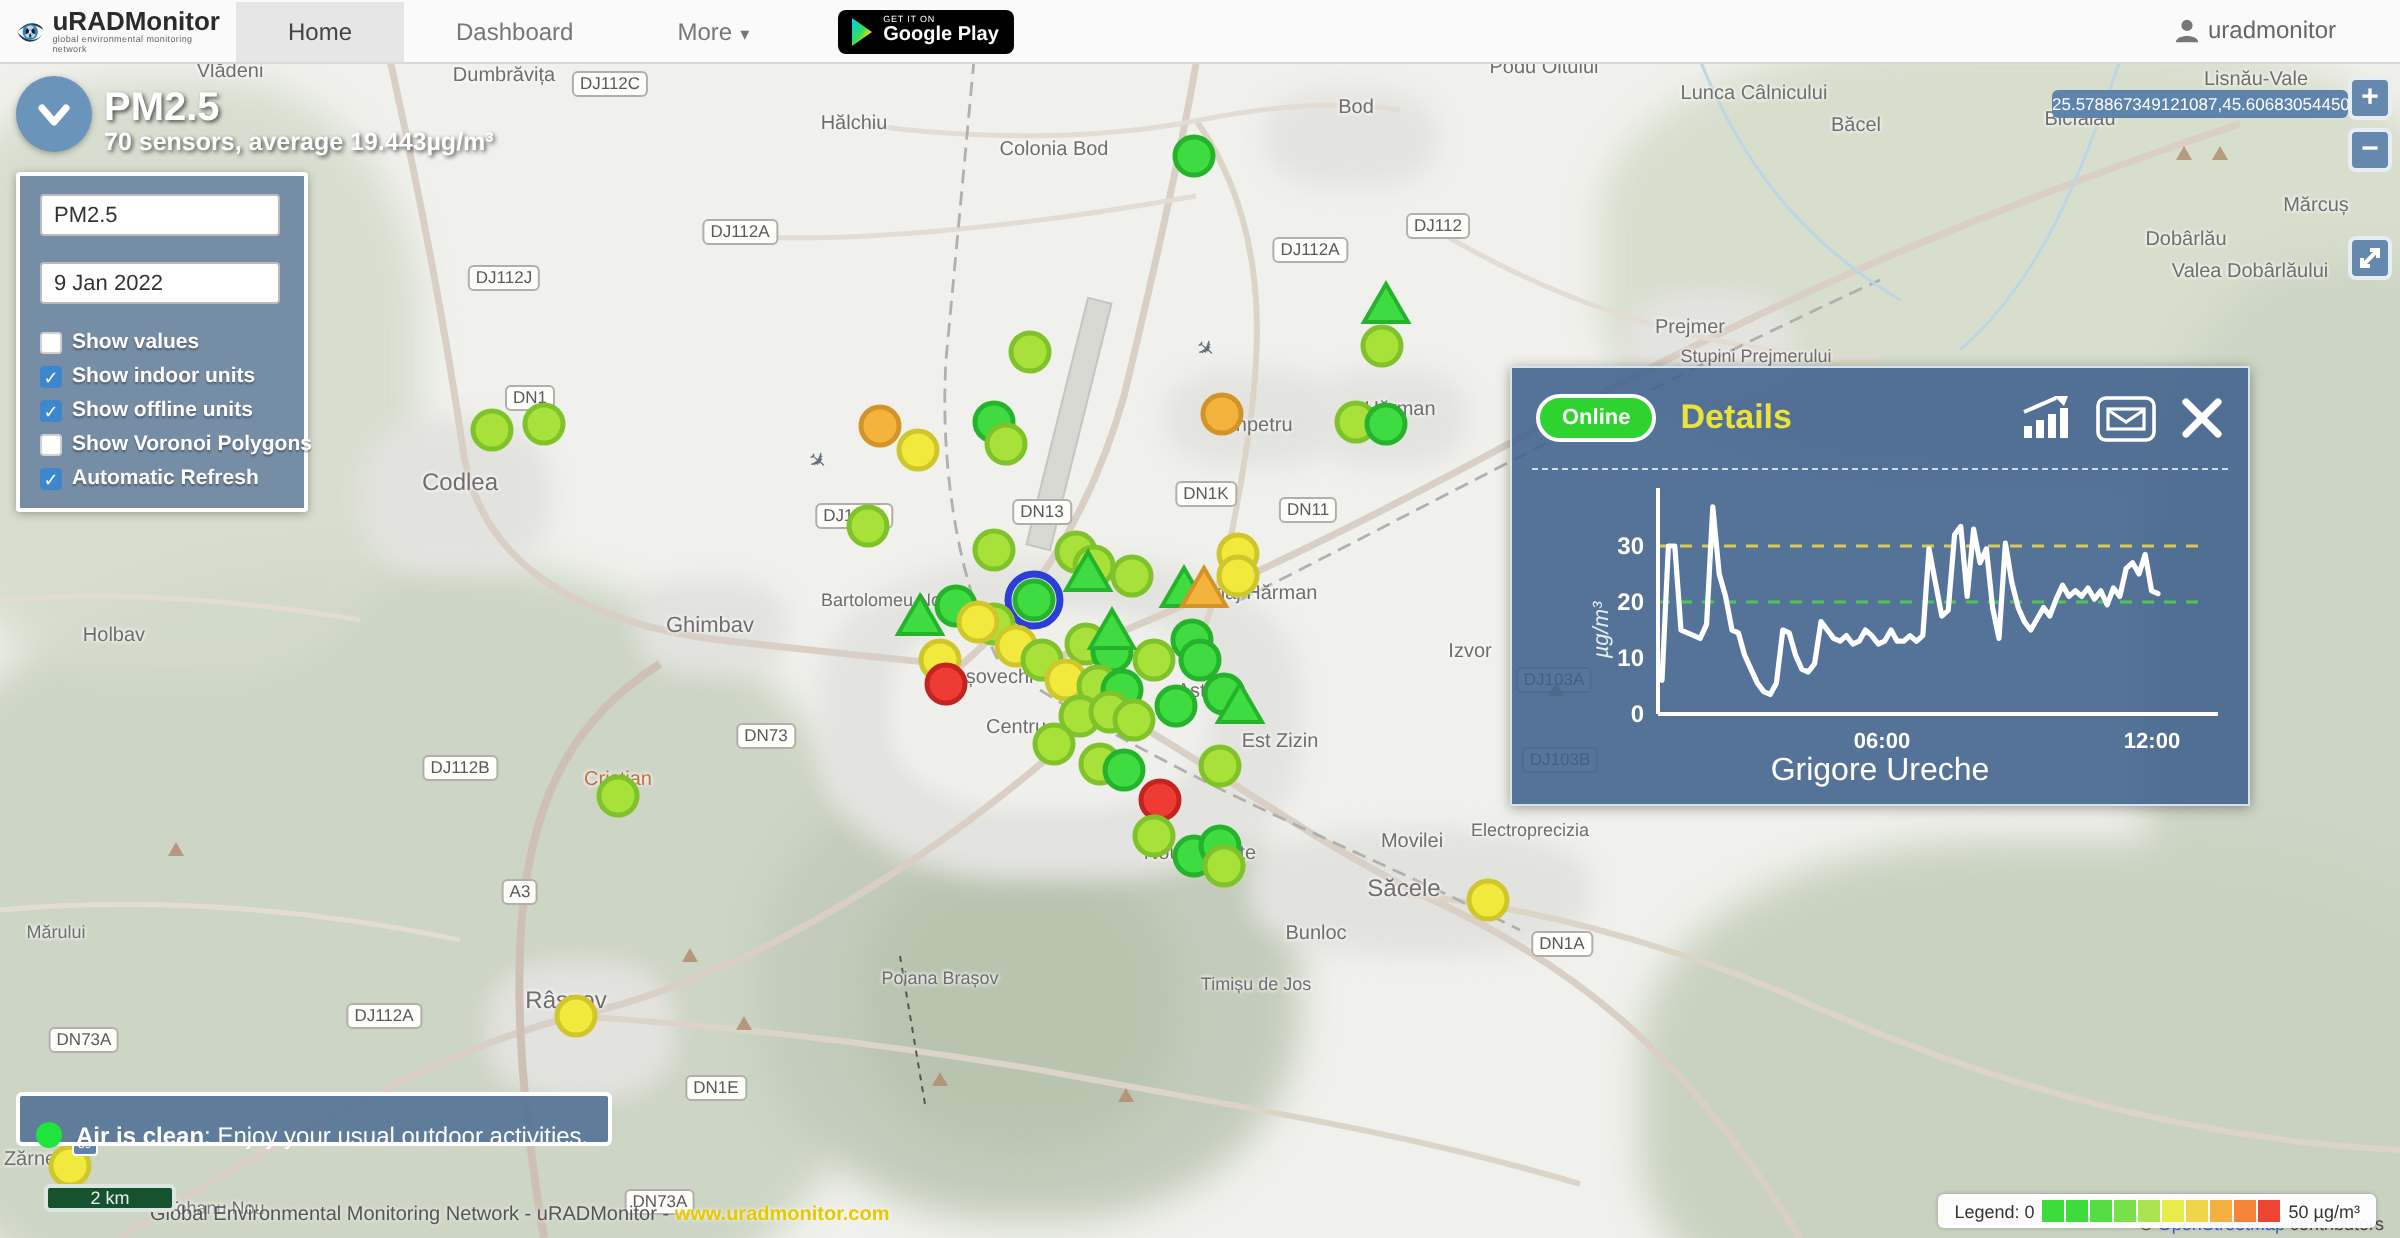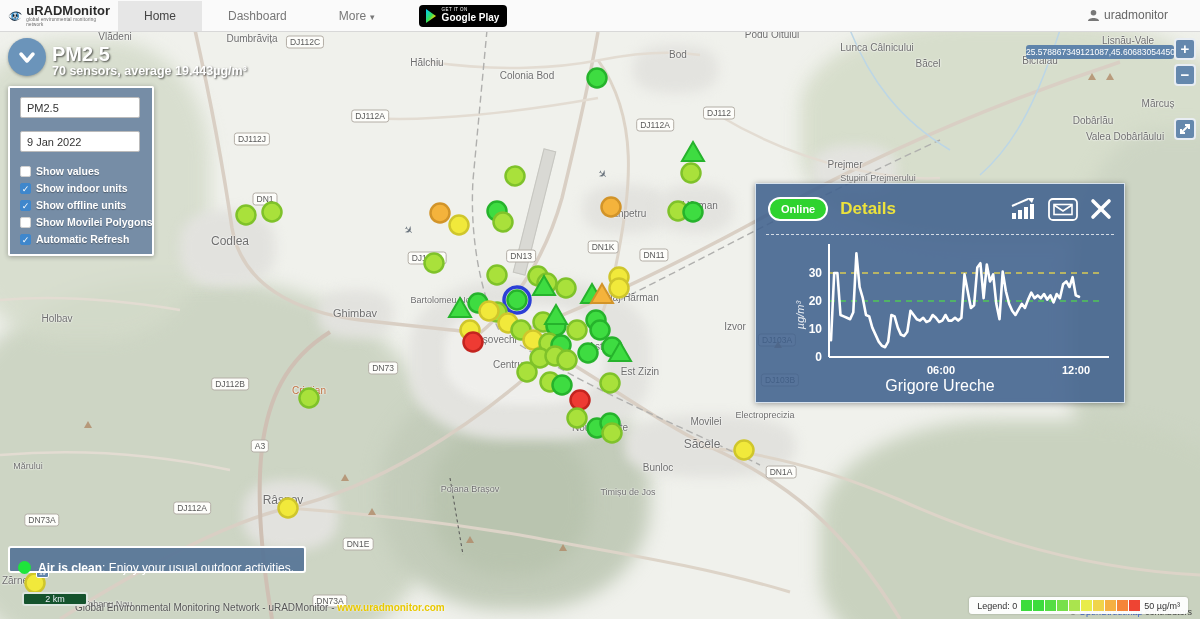--- a/index.html
+++ b/index.html
@@ -326,21 +326,21 @@
         <div class="cb-row">
           <span class="cb-box checked">✓</span>
           <span class="cb-label">Show indoor units</span>
         </div>
         <div class="cb-row">
           <span class="cb-box checked">✓</span>
           <span class="cb-label">Show offline units</span>
         </div>
         <div class="cb-row">
           <span class="cb-box"></span>
-          <span class="cb-label">Show Movilei Polygons</span>
+          <span class="cb-label">Show Voronoi Polygons</span>
         </div>
         <div class="cb-row">
           <span class="cb-box checked">✓</span>
           <span class="cb-label">Automatic Refresh</span>
         </div>
       </div>
   </div>
 
   <div id="coord-pill">25.578867349121087,45.60683054450061</div>
   <div class="zoom-btn" style="top:38px;">+</div>

